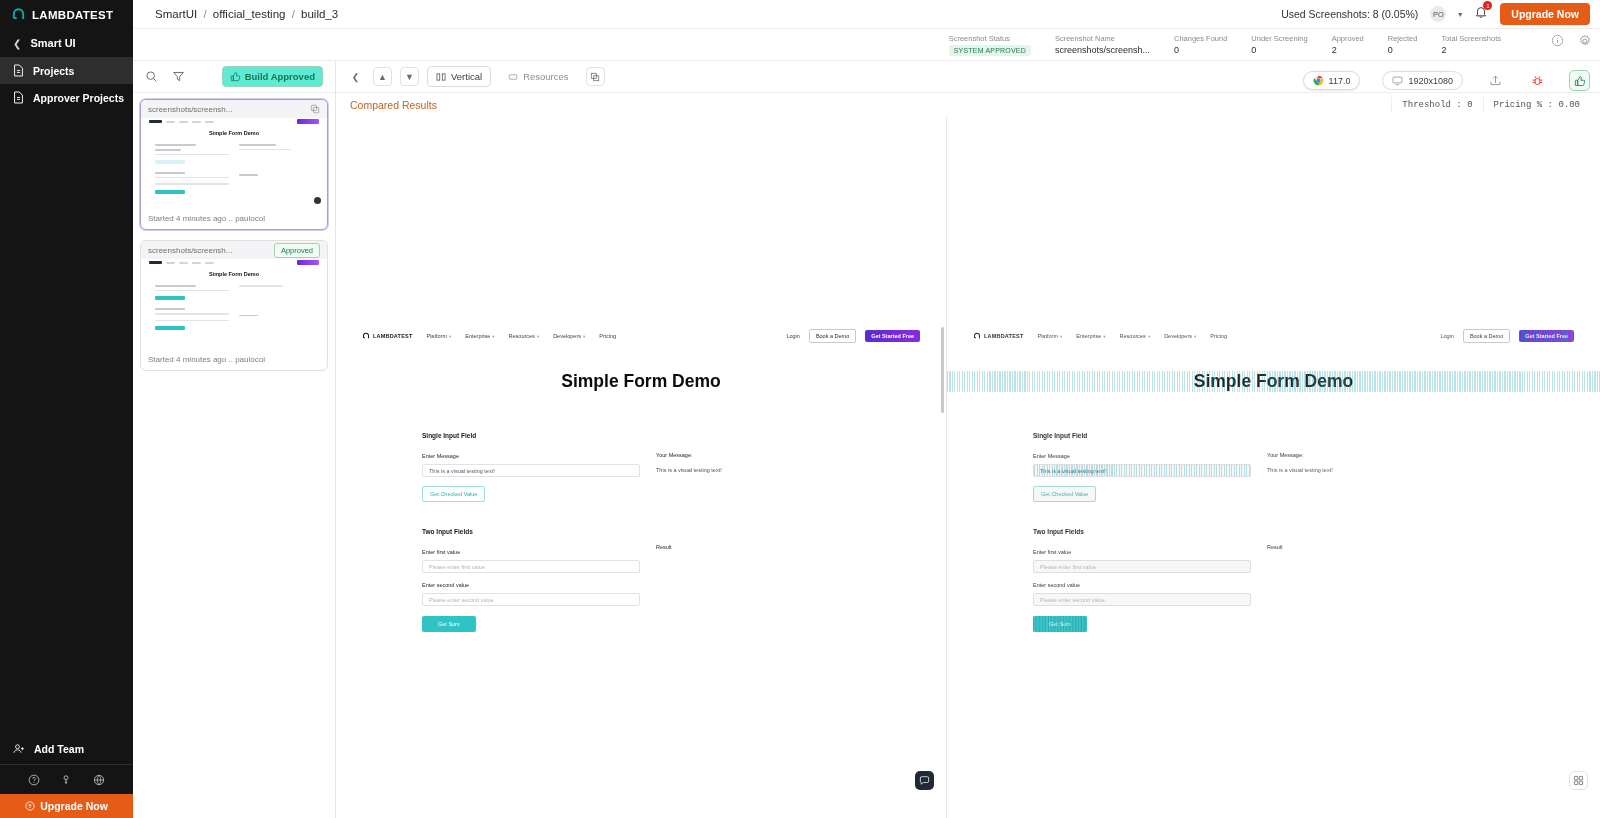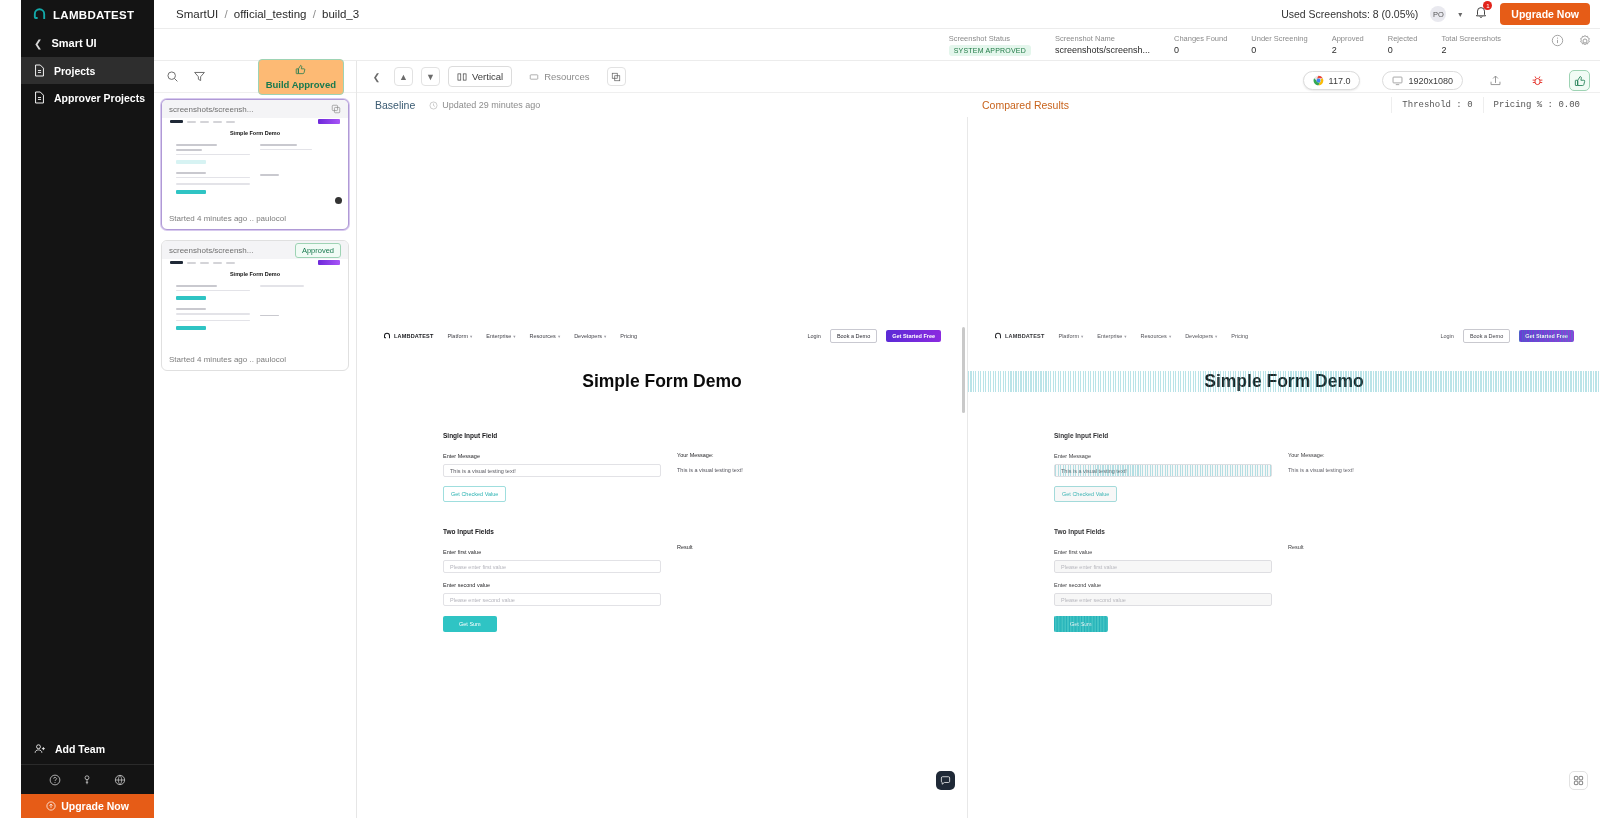--- a/index.html
+++ b/index.html
@@ -1,21 +1,21 @@
 <!DOCTYPE html>
 <html><head>
 <meta charset="utf-8">
 <style>
   * { box-sizing: border-box; margin: 0; padding: 0; }
   html, body {
     width: 1600px; height: 818px;
     font-family: "Liberation Sans", sans-serif;
     background: #ffffff; overflow: hidden;
   }
-  .app { display: flex; width: 1600px; height: 818px; padding-left: 21px; }
+  .app { display: flex; width: 1600px; height: 818px; }
 
   
   .sidebar {
     width: 133px; height: 818px; background: #141414;
     display: flex; flex-direction: column; flex: none; position: relative;
   }
   .brand { height: 29px; display: flex; align-items: center; gap: 6px; padding-left: 11px; }
   .brand-logo { width: 15px; height: 15px; flex: none; }
   .brand-name { color: #fff; font-size: 11.5px; font-weight: bold; letter-spacing: .3px; }
   .side-back {
@@ -92,23 +92,23 @@
   .thumbpanel {
     width: 203px; flex: none; border-right: 1px solid #e6e6e6;
     display: flex; flex-direction: column; min-height: 0;
   }
   .thumb-toolbar {
     height: 32px; display: flex; align-items: center; gap: 14px; padding: 0 12px;
     border-bottom: 1px solid #efefef; flex: none;
   }
   .thumb-toolbar svg { cursor: pointer; }
   .build-approved {
-    margin-left: auto; border: 1px solid #9ed3b4; color: #18794e; background: #fdba74;
+    margin-left: auto; border: 1px solid #9ed3b4; color: #18794e; background: #5eead4;
     font-size: 9.5px; font-weight: bold; border-radius: 4px; padding: 4px 7px;
-    display: flex; align-items: center; gap: 4px; cursor: pointer; flex-direction: column;
+    display: flex; align-items: center; gap: 4px; cursor: pointer;
   }
   .thumb-list { flex: 1; overflow: hidden; padding: 6px 7px; }
   .thumb-card {
     border: 1px solid #e0e0e0; border-radius: 6px; margin-bottom: 10px;
     background: #fff; overflow: hidden; cursor: pointer;
   }
   .thumb-card.selected { border-color: #b09ad6; box-shadow: 0 0 0 1px #d7c9ee; }
   .thumb-head {
     height: 18px; background: #f4f4f6; display: flex; align-items: center;
     padding: 0 7px; gap: 6px;
@@ -547,30 +547,20 @@
             <span class="approve-sq">
               <svg width="12" height="12" viewBox="0 0 16 16">
                 <path d="M5 14V7l3.2-5 .9.5a1.6 1.6 0 01.7 1.8L9.2 7H13a1.2 1.2 0 011.2 1.5l-1.1 4.3A1.6 1.6 0 0111.5 14z" fill="none" stroke="#18794e" stroke-width="1.1"></path>
                 <rect x="1.8" y="7" width="3" height="7" rx=".6" fill="none" stroke="#18794e" stroke-width="1.1"></rect>
               </svg>
             </span>
           </div>
         </div>
 
         <div class="pane-head">
-          <div class="pane-head-left">
-            <span class="pane-label">Baseline</span>
-            <span class="updated">
-              <svg width="9" height="9" viewBox="0 0 16 16">
-                <circle cx="8" cy="8" r="6.3" fill="none" stroke="#b0b0b0" stroke-width="1.1"></circle>
-                <path d="M8 4.4V8l2.4 1.6" fill="none" stroke="#b0b0b0" stroke-width="1.1"></path>
-              </svg>
-              <span>Updated 29 minutes ago</span>
-            </span>
-          </div>
           <div class="pane-head-right">
             <span class="pane-label orange">Compared Results</span>
             <span class="head-right-group">
               <span class="meta-box">Threshold : 0</span>
               <span class="meta-box">Pricing % : 0.00</span>
             </span>
           </div>
         </div>
 
         <div class="panes">

